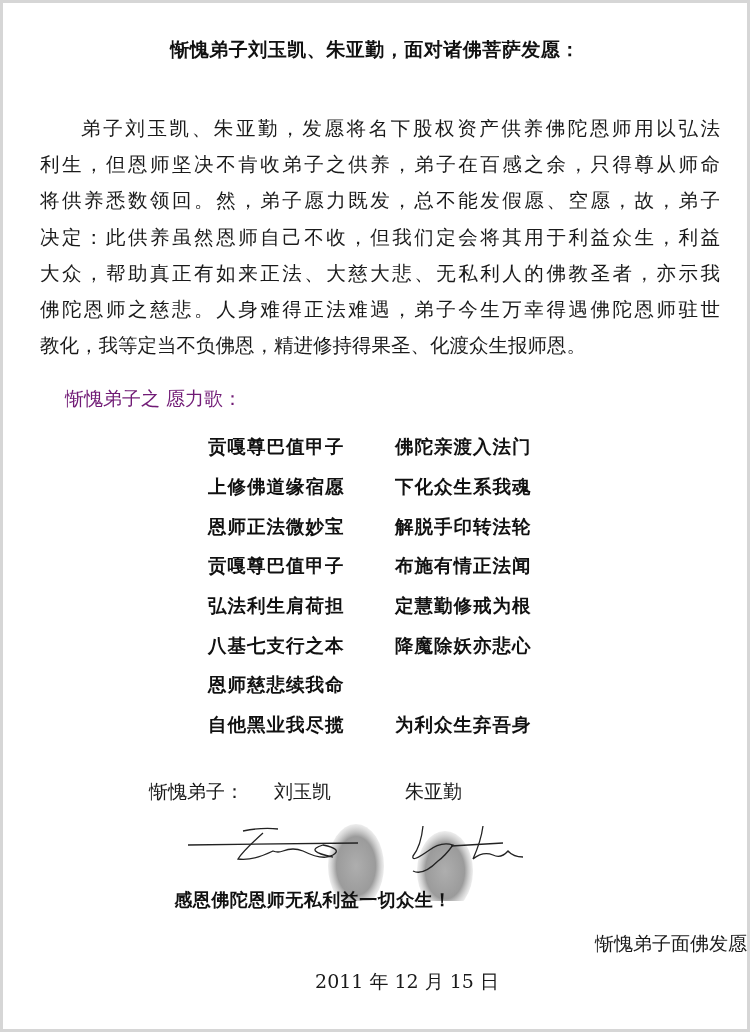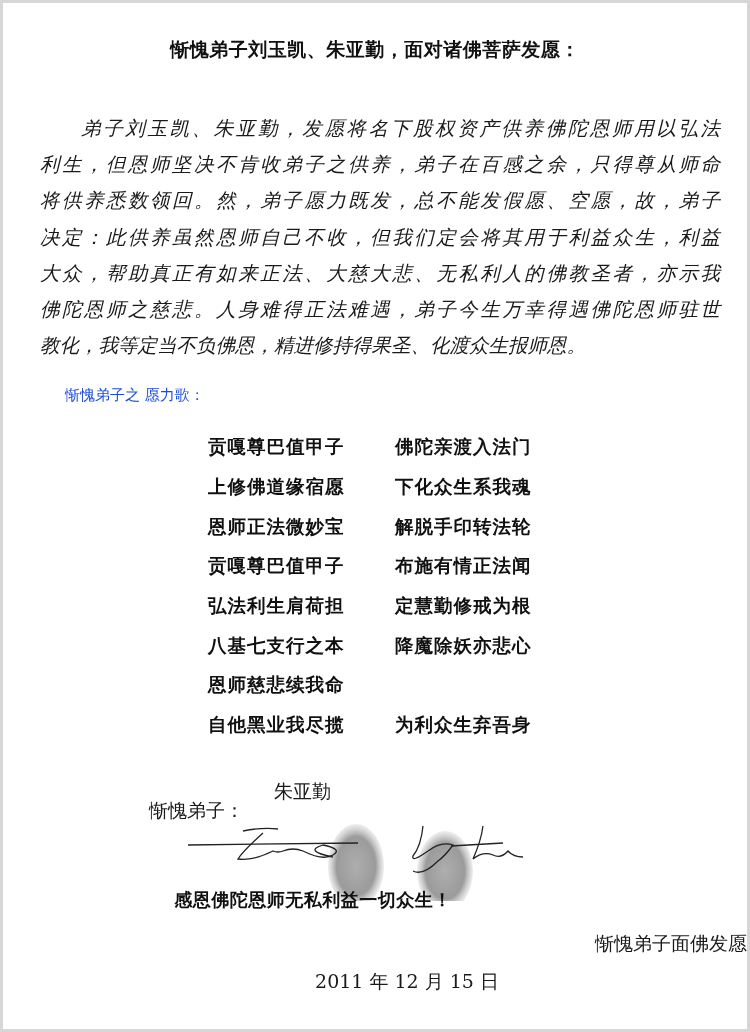--- a/index.html
+++ b/index.html
@@ -11,38 +11,38 @@
   }
   .title {
     position: absolute; top: 34px; left: 0; width: 744px; text-align: center;
     font-family: "DejaVu Sans", sans-serif; font-weight: bold; font-size: 19px;
     letter-spacing: 0.5px; color: #111;
   }
   .body-text {
     position: absolute; left: 37px; top: 108px; width: 680px;
     font-size: 19.5px; line-height: 36.2px; color: #1a1a1a;
   }
-  .body-text .line { display: block; white-space: nowrap; text-align: justify; text-align-last: justify; font-style: italic; }
+  .body-text .line { display: block; white-space: nowrap; text-align: justify; text-align-last: justify; }
   .body-text .line.first { padding-left: 41px; }
   .body-text .line.last { text-align-last: left; }
   .vow-heading {
-    position: absolute; left: 62px; top: 383px; font-size: 15px; color: #1d4ed8;
+    position: absolute; left: 62px; top: 383px; font-size: 19px; color: #701a75;
   }
   .poem {
     position: absolute; left: 205px; top: 424px; width: 360px;
     font-family: "DejaVu Sans", sans-serif; font-weight: bold; font-size: 18.5px; color: #111;
   }
   .poem .row { display: flex; height: 39.7px; align-items: center; }
   .poem .l { width: 187px; letter-spacing: 1px; }
   .poem .r { letter-spacing: 1px; }
   .signers {
     position: absolute; top: 776px; left: 146px; font-size: 19px; color: #1a1a1a;
     display: flex;
   }
-  .signers .lab { width: 125px; margin-top: 19px; }
+  .signers .lab { width: 125px; }
   .signers .n1 { width: 131px; }
   .sig-area { position: absolute; top: 818px; left: 180px; width: 400px; height: 80px; }
   .thanks {
     position: absolute; top: 885px; left: 0; width: 620px; text-align: center;
     font-family: "DejaVu Sans", sans-serif; font-weight: bold; font-size: 18px; color: #111;
     letter-spacing: 0.5px;
   }
   .closing {
     position: absolute; top: 928px; left: 0; width: 744px; text-align: right;
     font-size: 19px; color: #1a1a1a;
@@ -100,20 +100,21 @@
         <span class="l">恩师慈悲续我命</span>
       </div>
     <div class="row">
         <span class="l">自他黑业我尽揽</span>
         <span class="r">为利众生弃吾身</span>
       </div>
   </div>
 
   <div class="signers">
     <span class="lab">惭愧弟子：</span>
+    <span class="n1">刘玉凯</span>
     <span class="n2">朱亚勤</span>
   </div>
 
   <svg class="sig-area" viewBox="0 0 400 80" width="400" height="80">
     <defs>
       <radialGradient id="fp" cx="50%" cy="50%" r="50%">
         <stop offset="0%" stop-color="#9a9a9a" stop-opacity="0.8"></stop>
         <stop offset="70%" stop-color="#7a7a7a" stop-opacity="0.75"></stop>
         <stop offset="100%" stop-color="#aaaaaa" stop-opacity="0.2"></stop>
       </radialGradient>

